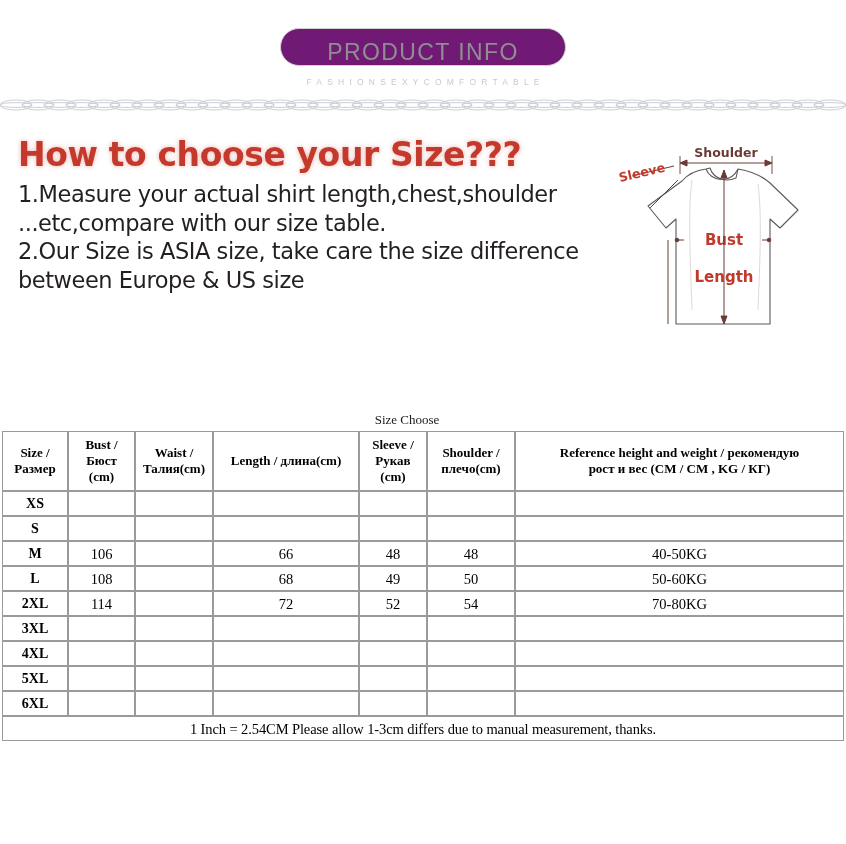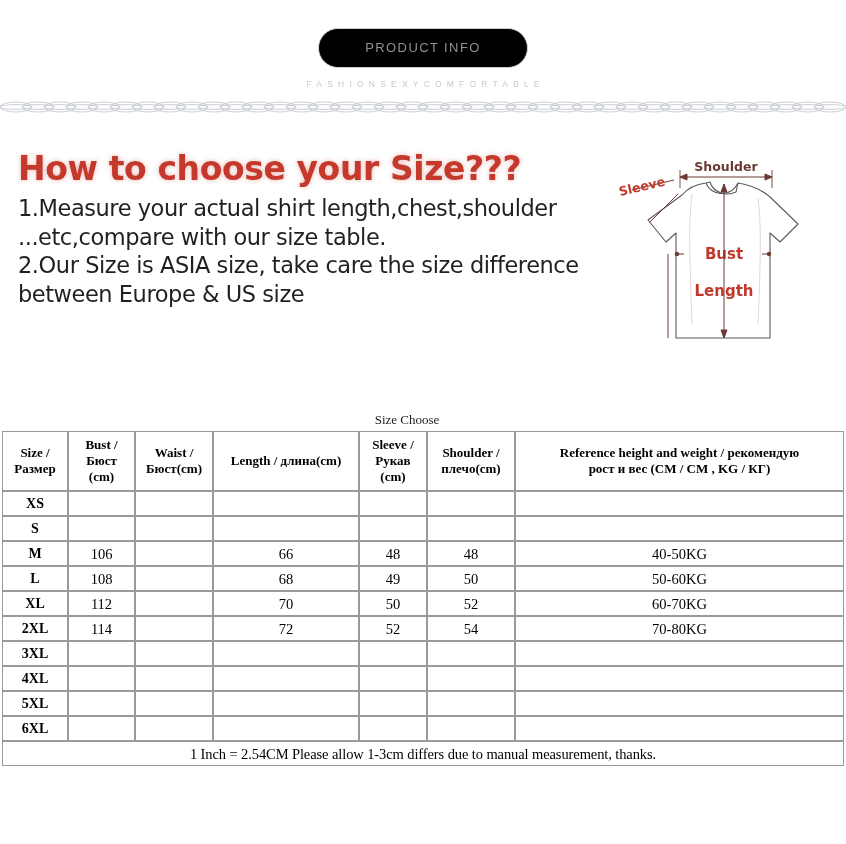--- a/index.html
+++ b/index.html
@@ -15,26 +15,26 @@
 
   
   .header {
     padding-top: 28px;
     text-align: center;
   }
   .pill {
     display: inline-block;
     border: 1px solid #cfcfcf;
     border-radius: 26px;
-    padding: 12px 46px 13px;
-    font-size: 13px;
+    padding: 12px 46px 1px;
+    font-size: 23px;
     letter-spacing: 1.4px;
     color: #8f8f8f;
     font-family: "Liberation Sans", sans-serif;
-    background: #000000;
+    background: #701a75;
     line-height: 1;
   }
   .tagline {
     margin-top: 11px;
     font-size: 8.5px;
     letter-spacing: 5.2px;
     color: #c9c9c9;
     font-family: "Liberation Sans", sans-serif;
     text-indent: 5.2px;
   }
@@ -42,21 +42,21 @@
     margin-top: 7px;
     width: 846px;
     height: 22px;
     overflow: hidden;
   }
   .chain-wrap svg { display: block; }
 
   
   .info {
     position: relative;
-    margin-top: 34px;
+    margin-top: 22px;
     height: 200px;
   }
   .info-left {
     position: absolute;
     left: 18px;
     top: 0;
     width: 612px;
   }
   .headline {
     font-family: "DejaVu Sans", sans-serif;
@@ -329,21 +329,21 @@
           <div>Size /</div>
           <div>Размер</div>
         </th>
         <th>
           <div>Bust /</div>
           <div>Бюст</div>
           <div>(cm)</div>
         </th>
         <th>
           <div>Waist /</div>
-          <div>Бюст(cm)</div>
+          <div>Талия(cm)</div>
         </th>
         <th>
           <div>Length / длина(cm)</div>
         </th>
         <th>
           <div>Sleeve /</div>
           <div>Рукав</div>
           <div>(cm)</div>
         </th>
         <th>
@@ -387,29 +387,20 @@
       <tr>
         <td class="size-cell">L</td>
         <td>108</td>
         <td></td>
         <td>68</td>
         <td>49</td>
         <td>50</td>
         <td>50-60KG</td>
       </tr>
       <tr>
-        <td class="size-cell">XL</td>
-        <td>112</td>
-        <td></td>
-        <td>70</td>
-        <td>50</td>
-        <td>52</td>
-        <td>60-70KG</td>
-      </tr>
-      <tr>
         <td class="size-cell">2XL</td>
         <td>114</td>
         <td></td>
         <td>72</td>
         <td>52</td>
         <td>54</td>
         <td>70-80KG</td>
       </tr>
       <tr>
         <td class="size-cell">3XL</td>

